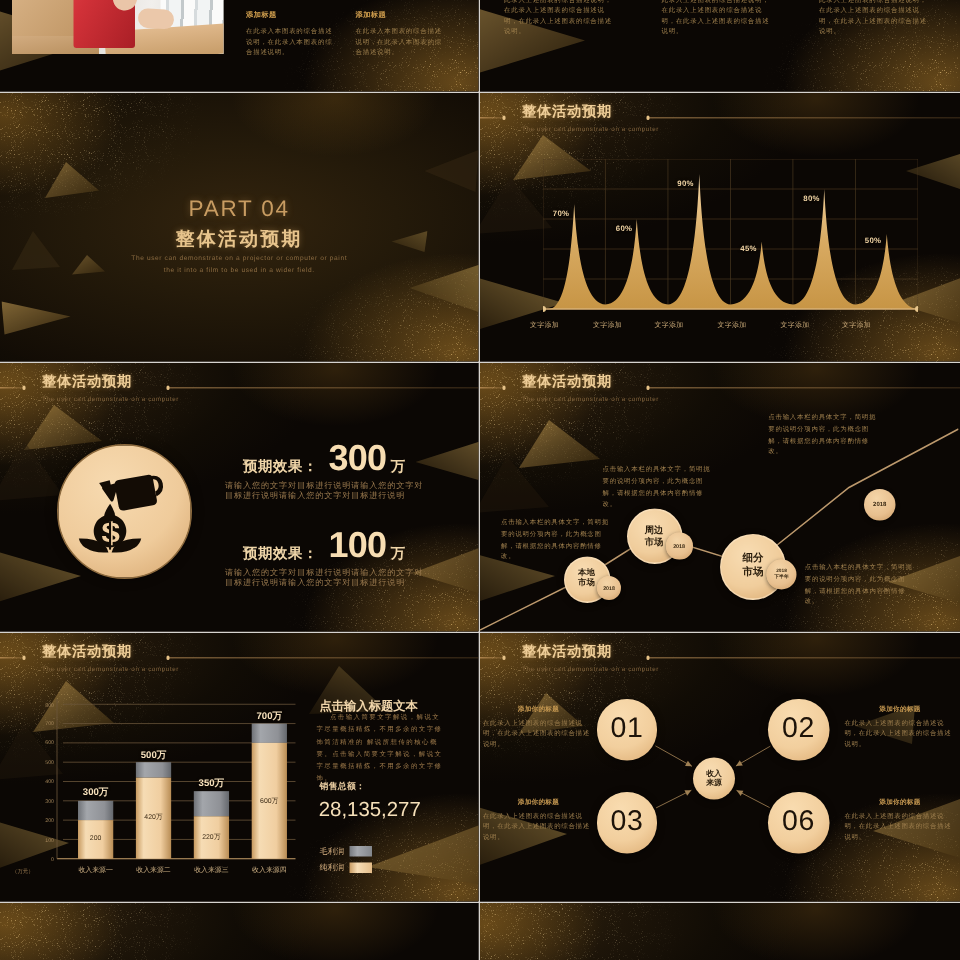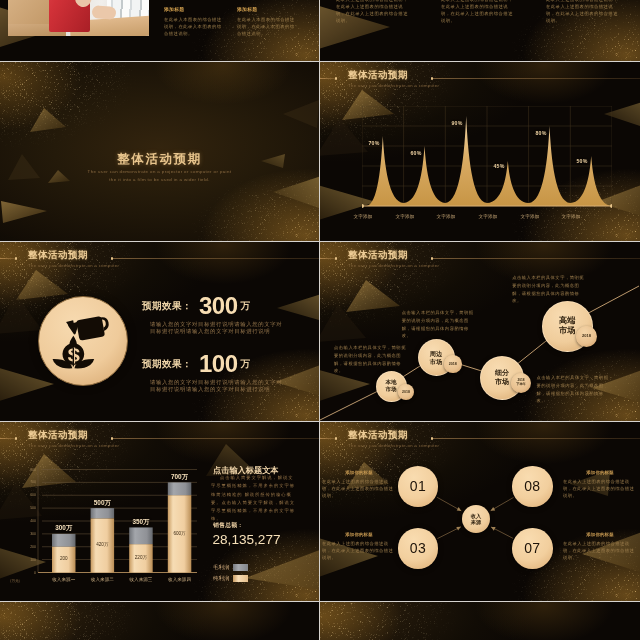--- a/index.html
+++ b/index.html
@@ -84,21 +84,21 @@
   .pk-lbl{position:absolute;font-size:5.2px;font-weight:700;color:#f0d3a3;letter-spacing:.2px;
       transform:translateX(-50%);text-shadow:0 0 2px rgba(0,0,0,.6);}
   .pk-cat{position:absolute;top:152px;font-size:4.6px;color:#cfae7c;letter-spacing:.2px;
       transform:translateX(-50%);white-space:nowrap;}
 
   
   .kpi-circ{position:absolute;left:38px;top:54px;width:88px;height:88px;border-radius:50%;
       background:radial-gradient(circle at 40% 30%, #f7dab0, #efcb9b 56%, #d4a46c 100%);
       border:1px solid #8c6a3e;display:flex;align-items:center;justify-content:center;
       box-shadow:0 0 8px rgba(0,0,0,.45);}
-  .kpi-row{position:absolute;left:142px;white-space:nowrap;display:flex;align-items:center;}
+  .kpi-row{position:absolute;left:162px;white-space:nowrap;display:flex;align-items:flex-end;}
   .kpi-lab{font-size:9.6px;font-weight:700;color:#efd5a8;letter-spacing:.4px;}
   .kpi-val{font-size:24px;font-weight:700;color:#f7ddb2;letter-spacing:-.5px;margin-left:7px;
       font-family:"Liberation Sans",sans-serif;line-height:1;}
   .kpi-unit{font-size:9.6px;font-weight:700;color:#efd5a8;margin-left:3px;}
   .kpi-desc{position:absolute;left:150px;width:136px;font-size:5.4px;color:#9d7c50;line-height:1.22;letter-spacing:.62px}
 
   
   .mk-path{position:absolute;left:0;top:0;}
   .mk-bubble{position:absolute;border-radius:50%;overflow:visible;
       background:radial-gradient(circle at 40% 30%, #f8dcb2, #f0cd9c 56%, #d8a86e 100%);
@@ -136,21 +136,21 @@
   
   .src-lines{position:absolute;left:0;top:0;}
   .src-center{position:absolute;left:141.7px;top:82.9px;width:28.5px;height:28.5px;border-radius:50%;
       background:radial-gradient(circle at 40% 30%, #f8dcb2, #f0cd9c 56%, #d8a86e 100%);
       display:flex;flex-direction:column;align-items:center;justify-content:center;
       font-size:5.2px;font-weight:700;color:#2a1d0c;line-height:1.25;
       box-shadow:0 1px 4px rgba(0,0,0,.5);}
   .src-num{position:absolute;width:40.4px;height:40.4px;border-radius:50%;
       background:radial-gradient(circle at 40% 28%, #f9dcb0, #f2cf9e 55%, #dcac72 100%);
       display:flex;align-items:center;justify-content:center;
-      font-size:14px;font-weight:400;color:#1d1309;letter-spacing:.4px;
+      font-size:19px;font-weight:400;color:#1d1309;letter-spacing:.4px;
       font-family:"Liberation Sans",sans-serif;box-shadow:0 1px 5px rgba(0,0,0,.5);}
   .src-blk{position:absolute;}
   .src-r{text-align:left;}
   .src-t{font-size:4.4px;font-weight:700;color:#c89a52;letter-spacing:.2px;margin-bottom:4px;text-align:center;}
   .src-b{font-size:4.3px;color:#a0804f;line-height:1.62;letter-spacing:.45px;}
   .tcol-t{font-size:4.8px;font-weight:700;color:#d19f4e;letter-spacing:.3px;margin-bottom:5.4px;}
   .tcol-b{font-size:4.3px;color:#a2834f;line-height:1.62;letter-spacing:.5px;}
   .tcol-b3{letter-spacing:.5px;line-height:1.66;}
 </style>
 </head>
@@ -317,20 +317,21 @@
     </svg>
     <svg class="tri" style="right:0;top:38px;opacity:.42" width="40" height="30" viewBox="0 0 40 30">
       <polygon points="40,0 4,14 38,28" fill="#3c2d16"></polygon>
     </svg>
     <svg class="tri" style="right:-2px;top:112px;opacity:.55" width="52" height="36" viewBox="0 0 52 36">
       <polygon points="52,2 4,18 50,34" fill="url(#goldTri2)"></polygon>
     </svg>
     <svg class="tri" style="right:34px;top:92px;opacity:.4" width="26" height="16" viewBox="0 0 26 16">
       <polygon points="26,0 2,7 24,14" fill="url(#goldTri2)"></polygon>
     </svg>
+    <div class="sec-part">PART 04</div>
     <div class="sec-ttl">整体活动预期</div>
     <div class="sec-en">The user can demonstrate on a projector or computer or paint</div>
     <div class="sec-en sec-en2">the it into a film to be used in a wider field.</div>
   </div>
 
   <div class="slide c1" style="top:62px;height:179px">
     <div class="bg"></div>
     <svg class="noise" viewBox="0 0 638 360" preserveAspectRatio="none" width="319" height="180">
       <rect width="638" height="360" filter="url(#sparkA)" mask="url(#mkTL3)"></rect>
       <rect width="638" height="360" filter="url(#sparkB)" mask="url(#mkBR3)"></rect>
@@ -531,26 +532,20 @@
     <div class="mk-year" style="left:124px;top:113px;width:17.5px;height:17.5px;font-size:3.6px">2018</div>
     <div class="mk-bubble" style="left:160px;top:114px;width:42px;height:42px;font-size:7px">
       <span>
           <b>细分</b>
           <b>市场</b>
         </span>
       </div>
     <div class="mk-year mk-year2" style="left:191px;top:131px;width:20px;height:20px;font-size:3.2px">
       <span>2018</span>
         <span>下半年</span>
-      </div>
-    <div class="mk-bubble" style="left:222px;top:59px;width:48.5px;height:48.5px;font-size:8.2px">
-      <span>
-          <b>高端</b>
-          <b>市场</b>
-        </span>
       </div>
     <div class="mk-year" style="left:256px;top:84px;width:21px;height:21px;font-size:4px">2018</div>
     <div class="mk-txt" style="left:14px;top:102px;width:74px">点击输入本栏的具体文字，简明扼要的说明分项内容，此为概念图解，请根据您的具体内容酌情修改。</div>
     <div class="mk-txt" style="left:81.7px;top:67px;width:74px">点击输入本栏的具体文字，简明扼要的说明分项内容，此为概念图解，请根据您的具体内容酌情修改。</div>
     <div class="mk-txt" style="left:192.2px;top:32px;width:74px">点击输入本栏的具体文字，简明扼要的说明分项内容，此为概念图解，请根据您的具体内容酌情修改。</div>
     <div class="mk-txt" style="left:216.5px;top:132px;width:74px">点击输入本栏的具体文字，简明扼要的说明分项内容，此为概念图解，请根据您的具体内容酌情修改。</div>
   </div>
 
   <div class="slide c0" style="top:422px;height:179px">
     <div class="bg"></div>
@@ -711,22 +706,22 @@
           <polygon points="170.6,88.7 173.2,84.9 175.2,88.4"></polygon>
           <polygon points="171.0,104.9 175.6,105.1 173.8,108.7"></polygon>
           <polygon points="140.9,104.8 138.1,108.5 136.3,104.9"></polygon>
         </g>
     </svg>
     <div class="src-center">
       <b>收入</b>
       <b>来源</b>
     </div>
     <div class="src-num" style="left:77.8px;top:44.3px">01</div>
-    <div class="src-num" style="left:192.2px;top:44.3px">08</div>
-    <div class="src-num" style="left:192.2px;top:106.2px">07</div>
+    <div class="src-num" style="left:192.2px;top:44.3px">02</div>
+    <div class="src-num" style="left:192.2px;top:106.2px">06</div>
     <div class="src-num" style="left:77.8px;top:106.2px">03</div>
     <div class="src-blk src-r" style="left:2px;top:48px;width:74px">
       <div class="src-t">添加你的标题</div>
       <div class="src-b">在此录入上述图表的综合描述说明，在此录入上述图表的综合描述说明。</div>
     </div>
     <div class="src-blk" style="left:243px;top:48px;width:74px">
       <div class="src-t">添加你的标题</div>
       <div class="src-b">在此录入上述图表的综合描述说明，在此录入上述图表的综合描述说明。</div>
     </div>
     <div class="src-blk" style="left:243px;top:110px;width:74px">

